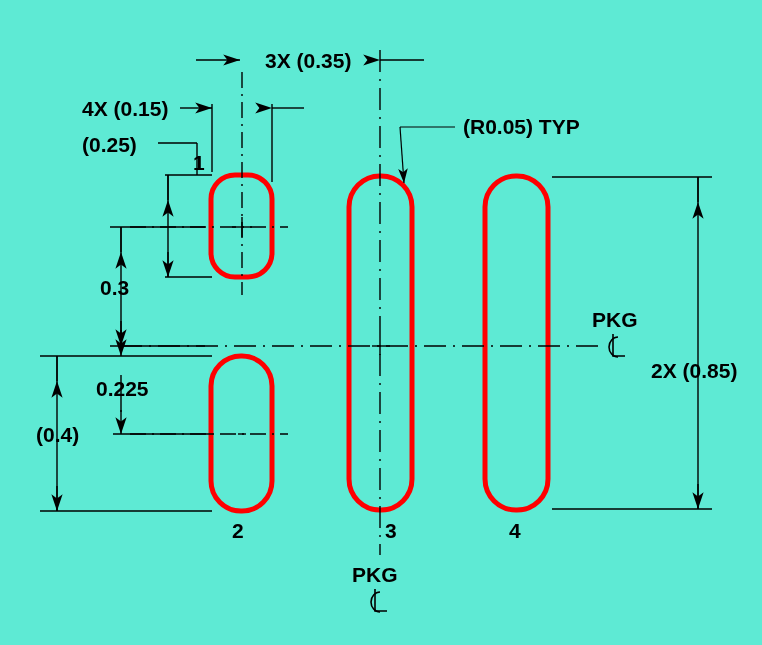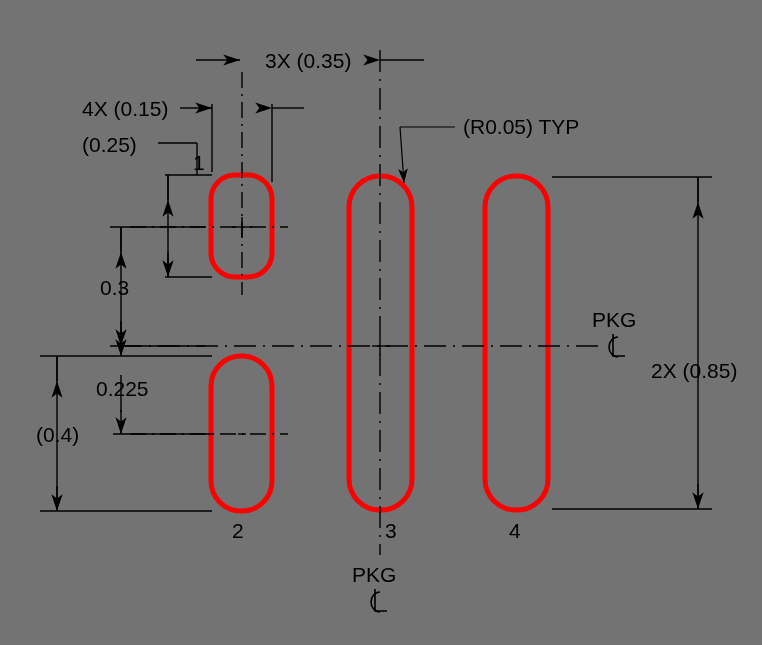--- a/index.html
+++ b/index.html
@@ -4,23 +4,24 @@
 <style>
   html, body {
     margin: 0;
     padding: 0;
     background: #ffffff;
   }
   #drawing-root {
     position: relative;
     width: 762px;
     height: 645px;
-    background: #737373;
+    background: #5eead4;
     font-family: "Liberation Sans", sans-serif;
     overflow: hidden;
+    font-weight: bold;
   }
   #drawing-svg {
     display: block;
     width: 762px;
     height: 645px;
   }
   text {
     font-family: "Liberation Sans", sans-serif;
     font-size: 21px;
     fill: #000000;

